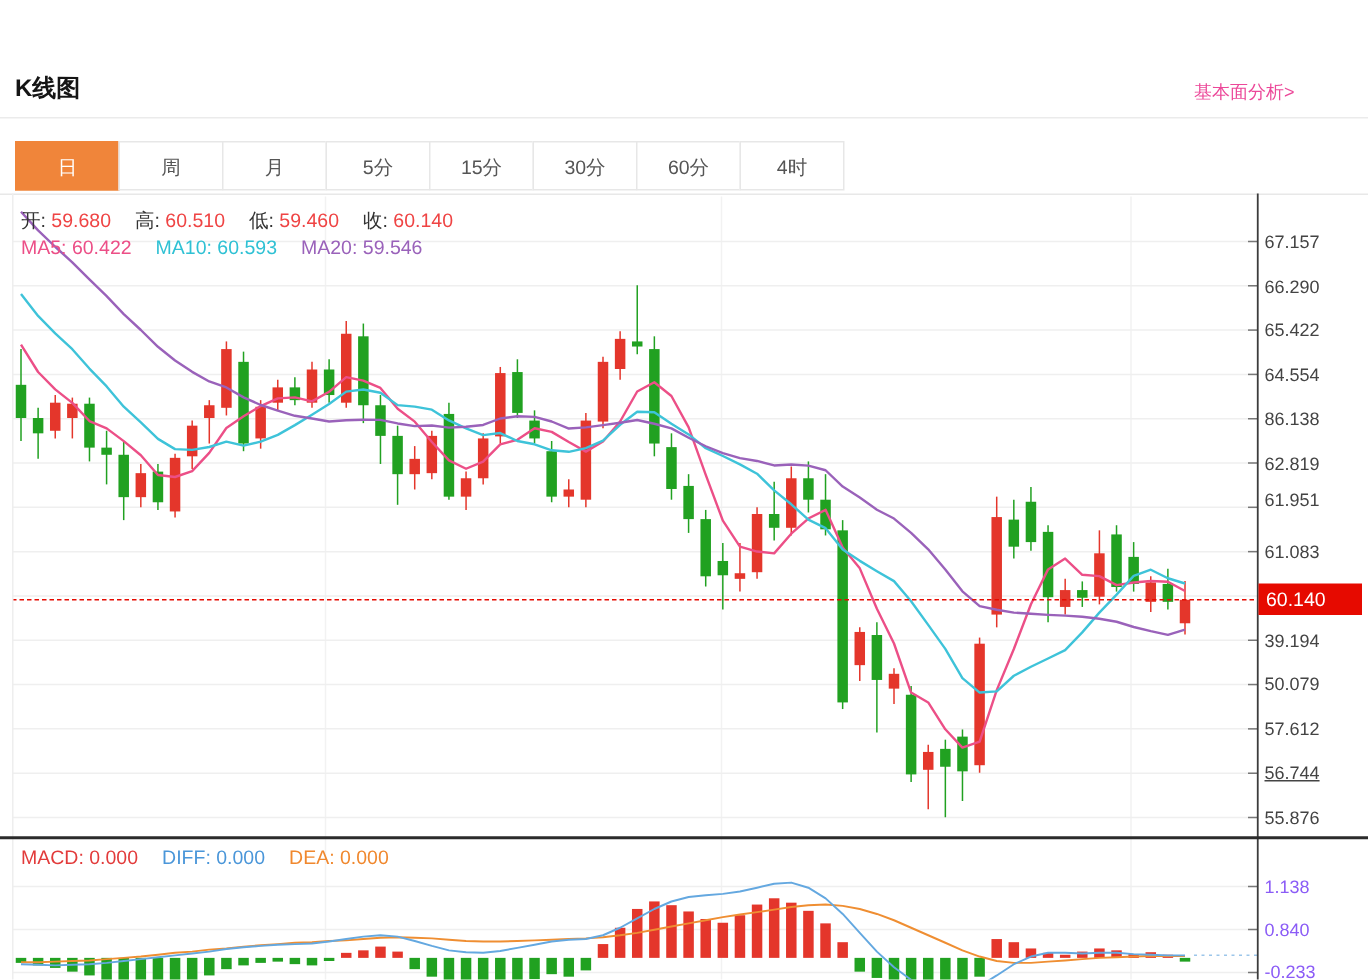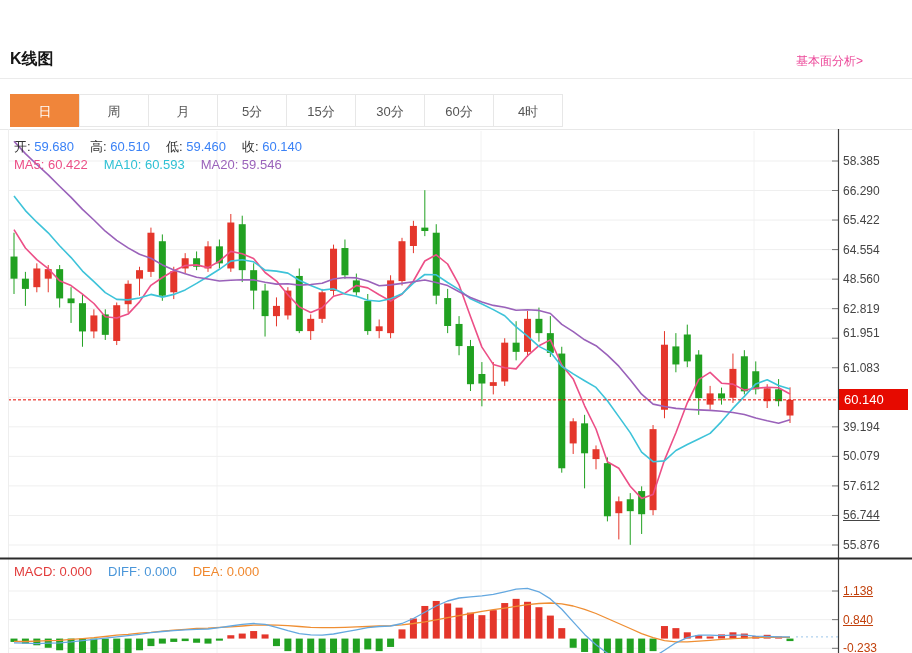--- a/index.html
+++ b/index.html
@@ -10,23 +10,23 @@
   .analysis-link{position:absolute;right:5px;top:12px;font-size:12px;color:#ec4899;cursor:pointer;}
   .title-divider{position:absolute;left:0;top:37px;width:912px;height:1px;background:#ebebeb;}
   .tabbar{position:absolute;left:10px;top:53px;display:flex;}
   .tab{width:70px;height:33px;line-height:33px;text-align:center;font-size:13px;color:#555;
        border:1px solid #e7e7e7;margin-left:-1px;background:#fff;box-sizing:border-box;cursor:pointer;}
   .tab:first-child{margin-left:0;}
   .tab.active{background:#f0853a;border-color:#f0853a;color:#fff;}
   .legend-row{position:absolute;left:14px;font-size:13px;white-space:nowrap;}
   .legend-row .item{margin-right:16px;}
   .legend-row .lbl{color:#333;}
-  .legend-row .val{color:#3b82f6;}
+  .legend-row .val{color:#ef4444;}
   .axis-label{position:absolute;left:843px;font-size:12px;color:#444;transform:translateY(-50%);}
-  .axis-label.macd{color:#c2410c;text-decoration:underline;}
+  .axis-label.macd{color:#8b5cf6;}
   .price-tag{position:absolute;left:839px;width:69px;height:21px;background:#e60a00;color:#fff;
              font-size:13px;line-height:21px;padding-left:5px;box-sizing:border-box;}
 </style>
 </head>
 <body>
 
 <div id="app">
   <svg id="chart-svg" width="912" height="653">
       <line x1="217" y1="90" x2="217" y2="646" stroke="#f2f2f2" stroke-width="1"></line>
       <line x1="481" y1="90" x2="481" y2="646" stroke="#f2f2f2" stroke-width="1"></line>
@@ -300,25 +300,25 @@
       <div class="tab">30分</div>
       <div class="tab">60分</div>
       <div class="tab">4时</div>
     </div>
 
   <div class="legend-row" style="top:97px;"><span class="item"><span class="lbl">开:</span><span class="val"> 59.680</span></span><span class="item"><span class="lbl">高:</span><span class="val"> 60.510</span></span><span class="item"><span class="lbl">低:</span><span class="val"> 59.460</span></span><span class="item"><span class="lbl">收:</span><span class="val"> 60.140</span></span></div>
   <div class="legend-row" style="top:116px;"><span class="item"><span class="lbl" style="color: rgb(236, 79, 135);">MA5:</span><span class="val" style="color: rgb(236, 79, 135);"> 60.422</span></span><span class="item"><span class="lbl" style="color: rgb(47, 193, 212);">MA10:</span><span class="val" style="color: rgb(47, 193, 212);"> 60.593</span></span><span class="item"><span class="lbl" style="color: rgb(154, 98, 186);">MA20:</span><span class="val" style="color: rgb(154, 98, 186);"> 59.546</span></span></div>
   <div class="legend-row" style="top:523px;"><span class="item"><span class="lbl" style="color: rgb(226, 59, 59);">MACD:</span><span class="val" style="color: rgb(226, 59, 59);"> 0.000</span></span><span class="item"><span class="lbl" style="color: rgb(74, 150, 217);">DIFF:</span><span class="val" style="color: rgb(74, 150, 217);"> 0.000</span></span><span class="item"><span class="lbl" style="color: rgb(240, 136, 46);">DEA:</span><span class="val" style="color: rgb(240, 136, 46);"> 0.000</span></span></div>
 
   <div id="y-labels">
-      <div class="axis-label" style="top: 120px;">58.385</div>
+      <div class="axis-label" style="top: 120px;">67.157</div>
       <div class="axis-label" style="top: 149.512px;">66.290</div>
       <div class="axis-label" style="top: 179.059px;">65.422</div>
       <div class="axis-label" style="top: 208.605px;">64.554</div>
-      <div class="axis-label" style="top: 238.151px;">48.560</div>
+      <div class="axis-label" style="top: 238.151px;">86.138</div>
       <div class="axis-label" style="top: 267.664px;">62.819</div>
       <div class="axis-label" style="top: 292px;">61.951</div>
       <div class="axis-label" style="top: 326.756px;">61.083</div>
       <div class="axis-label" style="top: 385.849px;">39.194</div>
       <div class="axis-label" style="top: 415.361px;">50.079</div>
       <div class="axis-label" style="top: 444.907px;">57.612</div>
       <div class="axis-label" style="top: 474.454px; text-decoration: underline;">56.744</div>
       <div class="axis-label" style="top: 504px;">55.876</div>
     </div>
   <div id="macd-labels">

